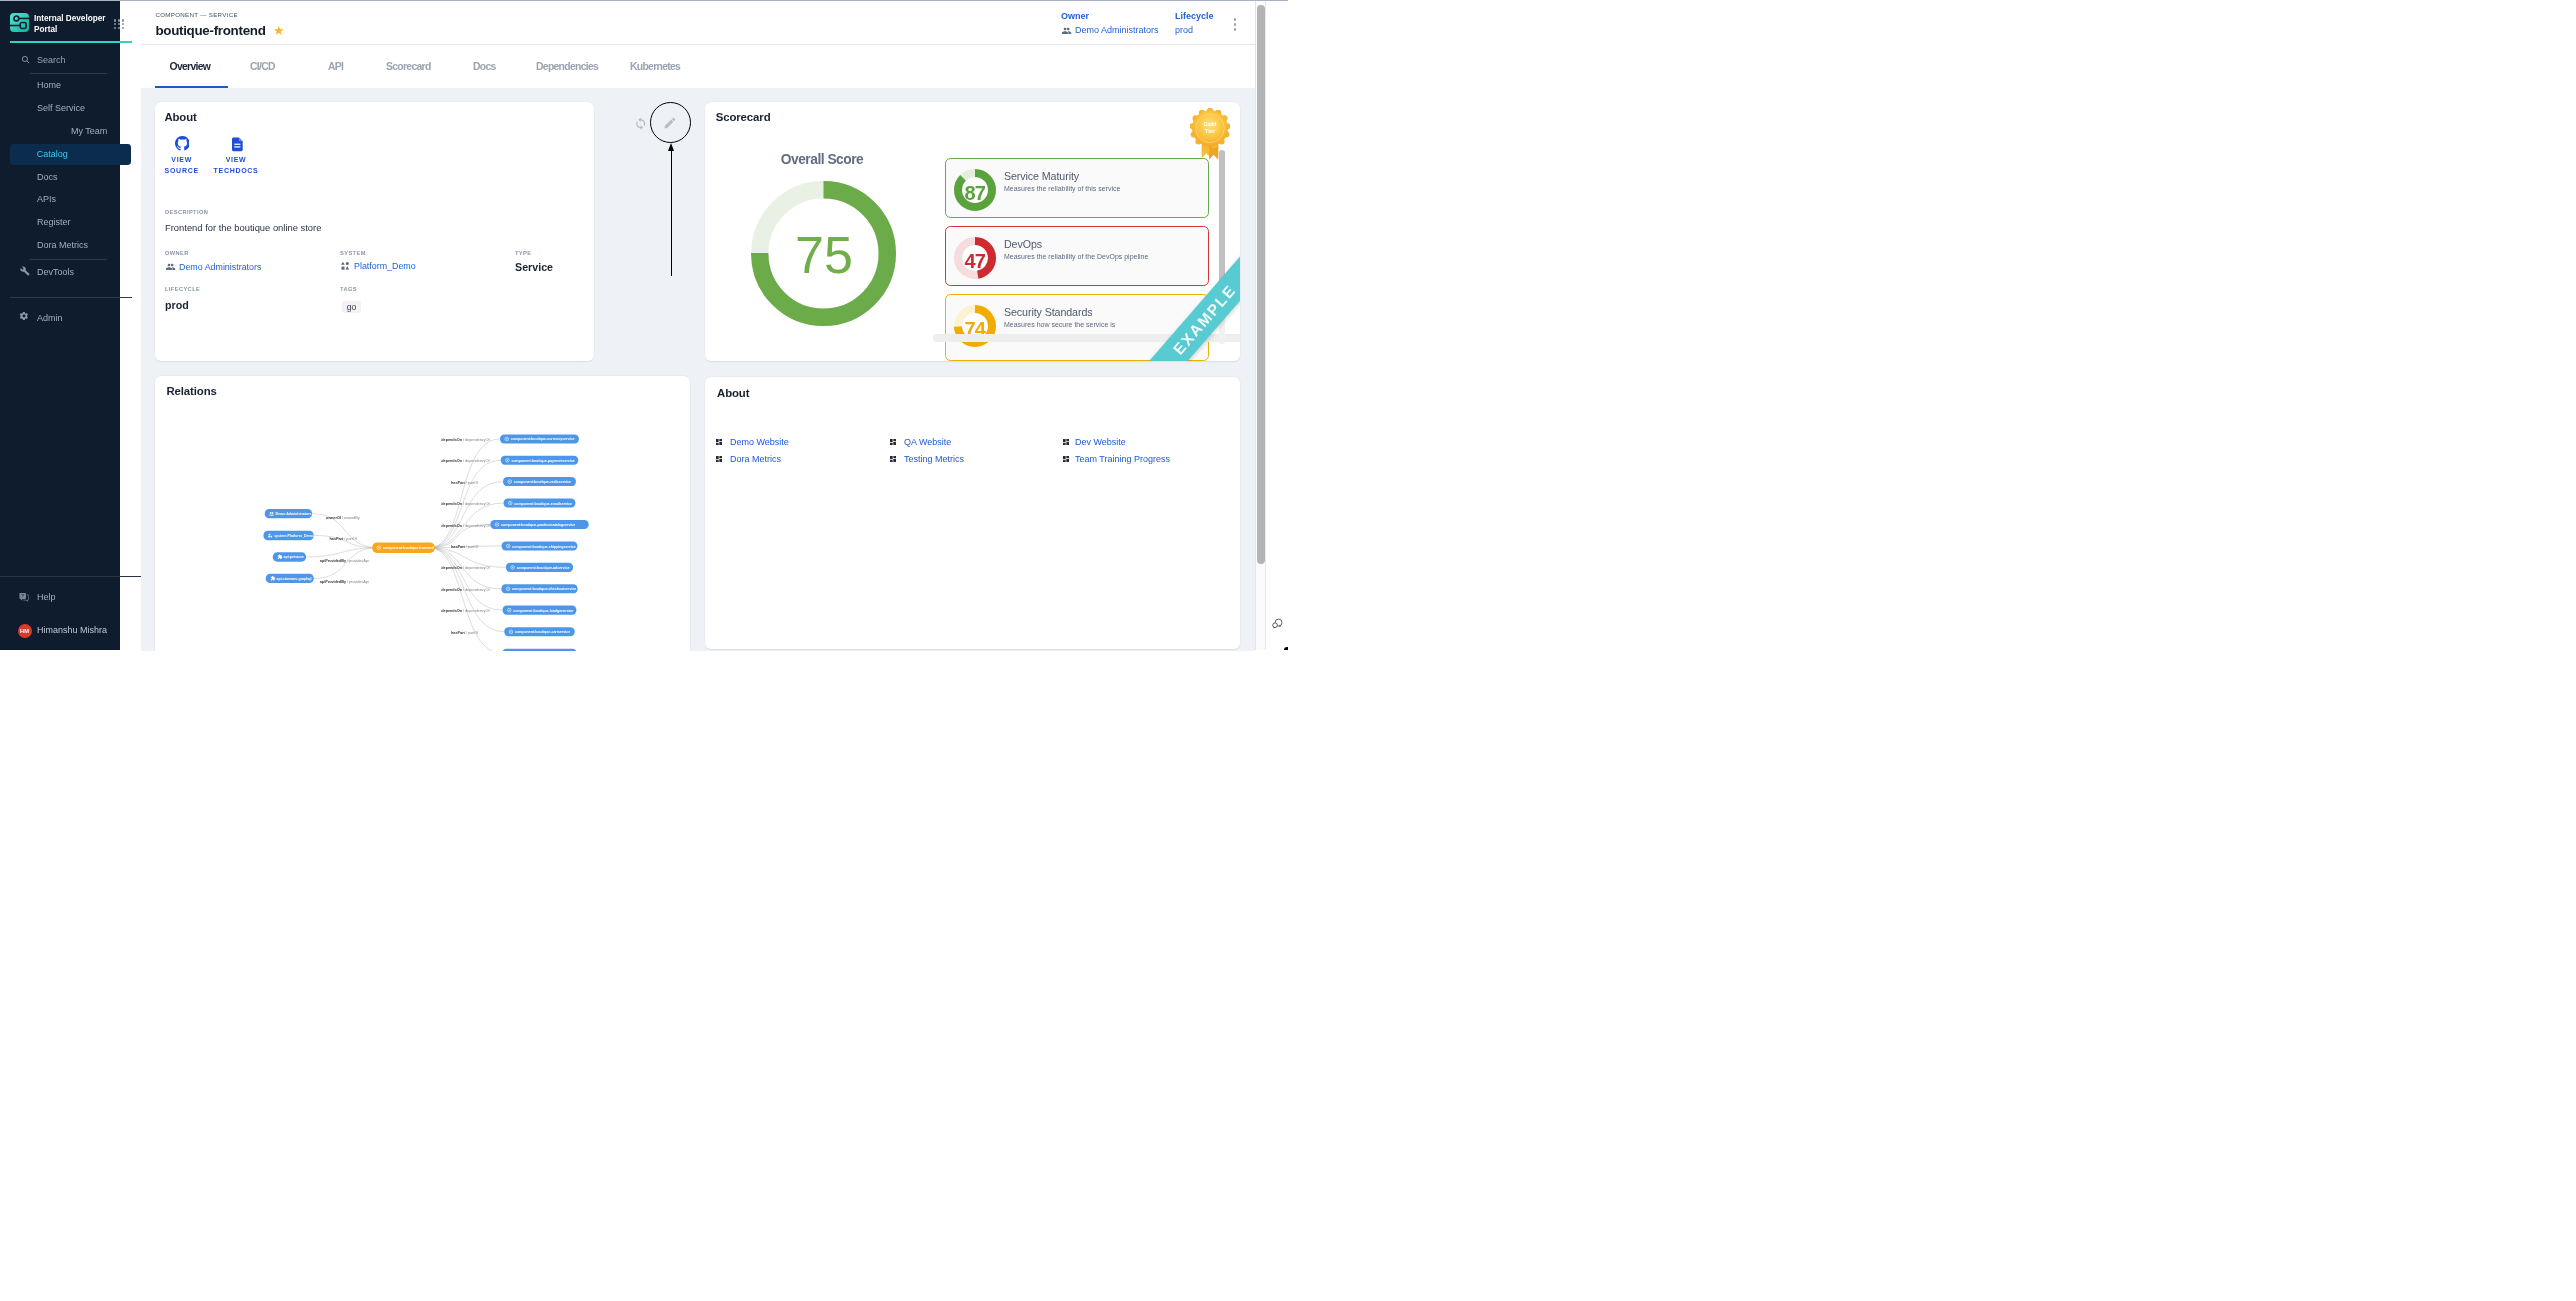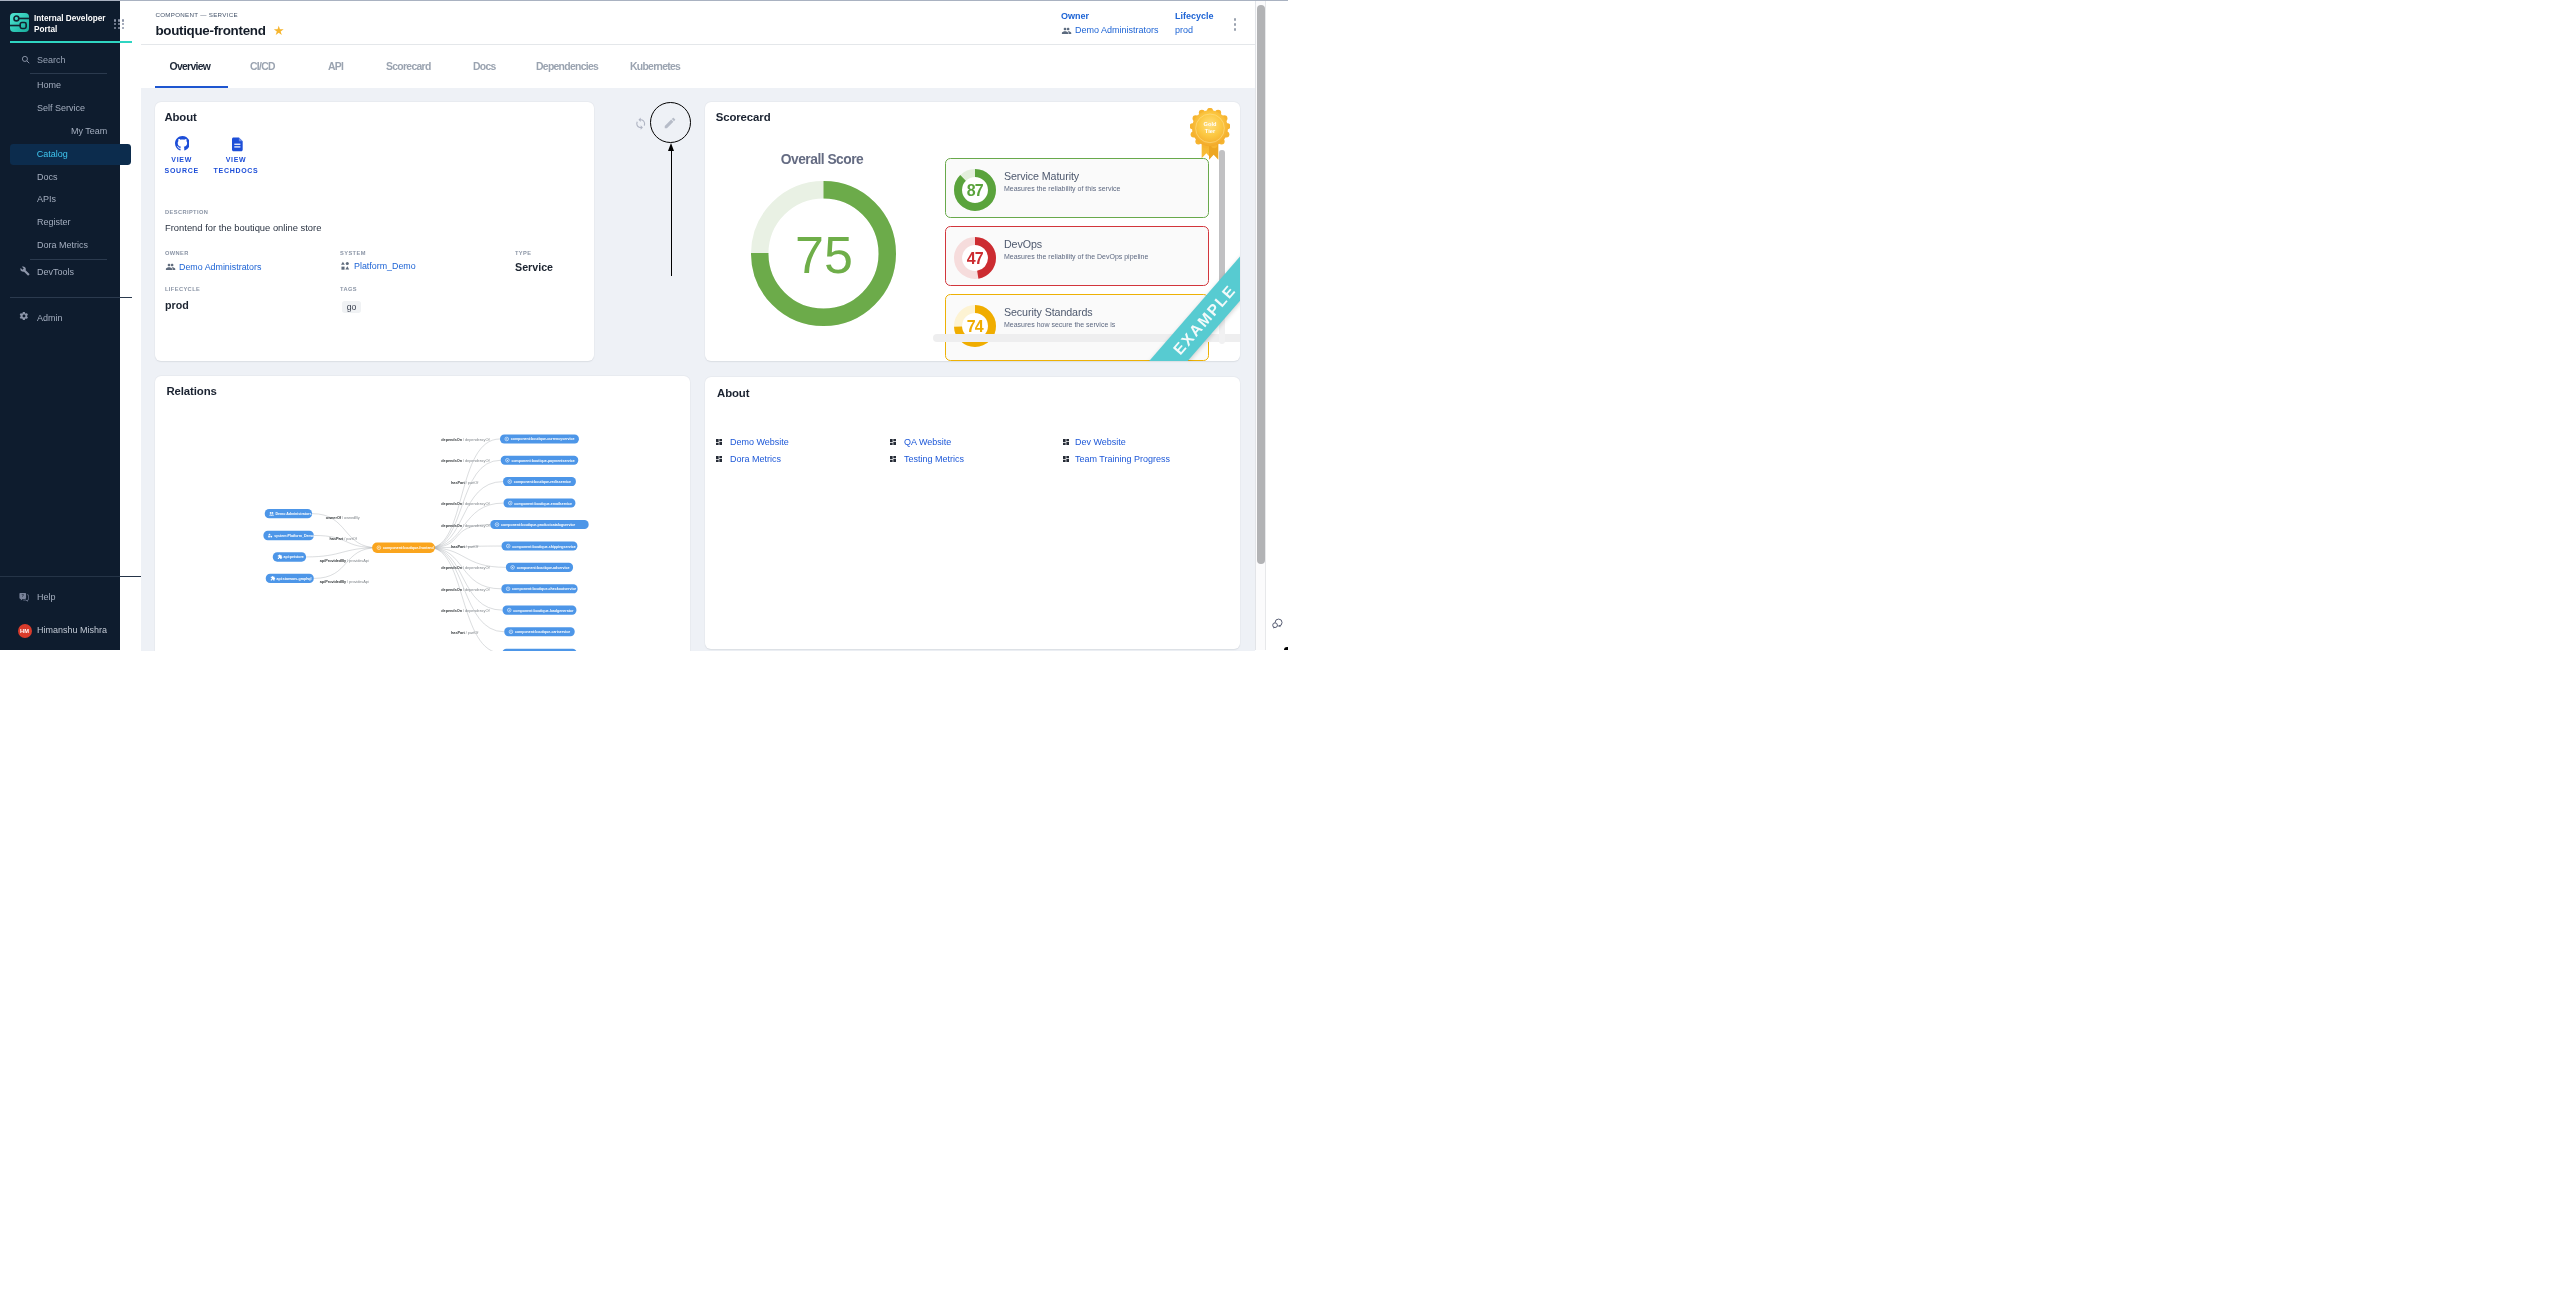--- a/index.html
+++ b/index.html
@@ -65,21 +65,21 @@
 #ann-circle { position:absolute; left:650px; top:102px; width:41px; height:41px; border:1.7px solid #000; border-radius:50%; z-index:30; }
 #ann-line { position:absolute; left:671px; top:150px; width:1.3px; height:126px; background:#000; z-index:30; }
 #ann-head { position:absolute; left:668px; top:143px; width:0; height:0; border-left:3.7px solid transparent; border-right:3.7px solid transparent; border-bottom:8.7px solid #000; z-index:30; }
 
 
 #ovscore { position:absolute; left:39px; top:50px; width:156px; text-align:center; font-size:13.8px; font-weight:bold; color:#646b82; letter-spacing:-0.5px; }
 #bignum { position:absolute; left:48px; top:123px; width:142px; text-align:center; font-size:52px; color:#6fae49; }
 .mcard { position:absolute; left:240px; width:264px; height:60px; background:#fafafa; border-radius:5.4px; }
 .mcard .t { position:absolute; left:58px; top:11px; font-size:10.7px; color:#4e596e; font-weight:500; letter-spacing:-0.1px; }
 .mcard .d { position:absolute; left:58px; top:25.5px; font-size:7px; color:#5d6880; }
-.mnum { position:absolute; font-size:16px; font-weight:bold; letter-spacing:-0.9px; }
+.mnum { position:absolute; font-size:20px; font-weight:bold; letter-spacing:-0.9px; }
 #ribbon { position:absolute; left:365px; top:203px; width:269px; height:29px; background:#57cbd1; transform:rotate(-49deg); text-align:center; line-height:29px; color:#f3fafa; font-size:15.4px; font-weight:bold; letter-spacing:1.7px; box-shadow:0 1.3px 4px rgba(0,0,0,.18); }
 #msb-v { position:absolute; left:514px; top:48px; width:6px; height:194px; background:#f1f1f2; border-radius:3px; }
 #msb-vt { position:absolute; left:514px; top:48px; width:6px; height:134px; background:#c1c1c3; border-radius:3px; }
 #msb-h { position:absolute; left:228px; top:232px; width:317px; height:8px; background:#eeeeef; border-radius:4px; }
 
 
 .linkrow { position:absolute; font-size:9px; color:#1d58d8; }
 .lnkic { position:absolute; width:8px; height:8px; }
 
 

